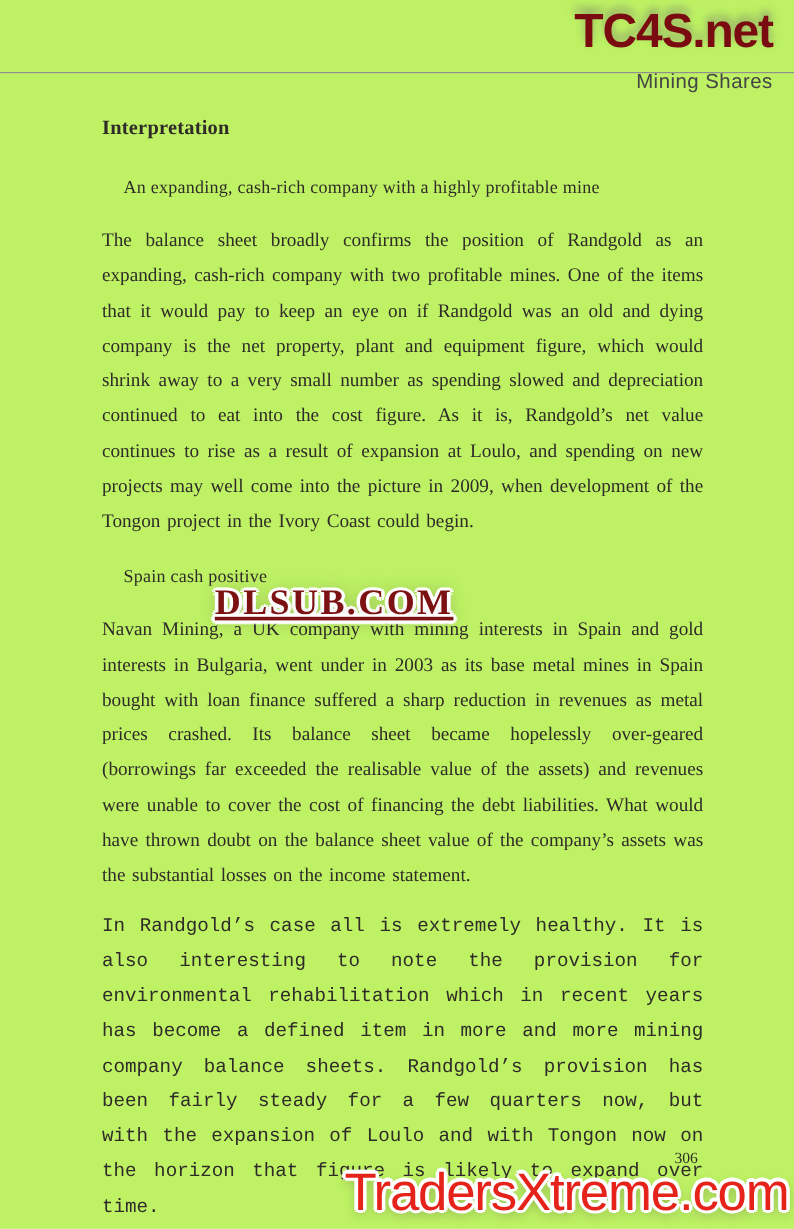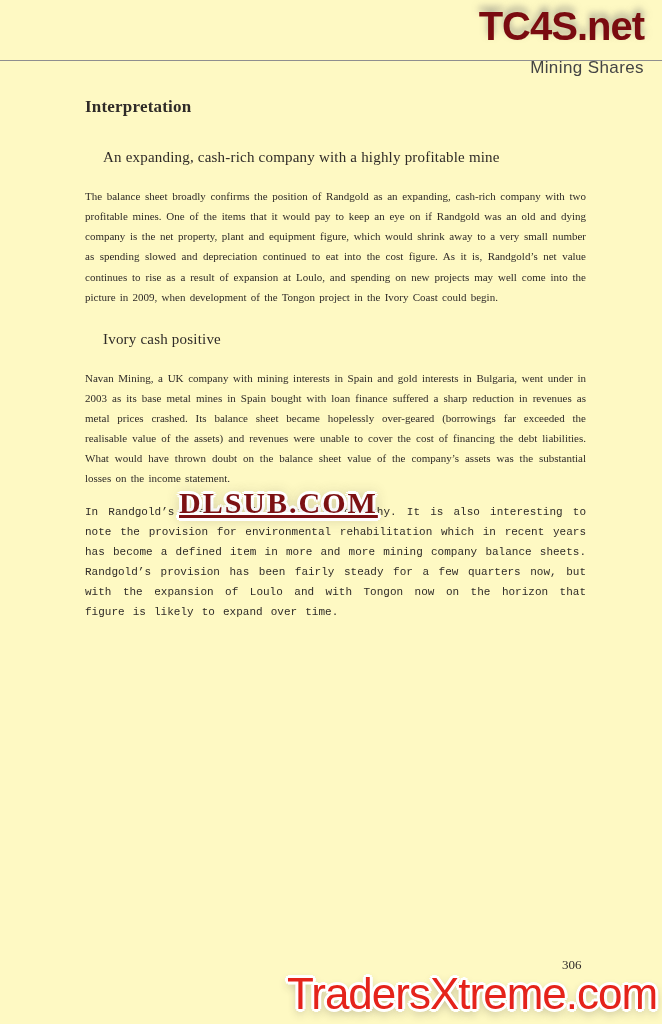--- a/index.html
+++ b/index.html
@@ -7,21 +7,21 @@
   body {
     width: 662px; height: 1024px;
     font-family: "Liberation Serif", serif;
     color: #2f2b28;
     position: relative;
     overflow: hidden;
   }
   .page {
     position: relative;
     width: 662px; height: 1024px;
-    background: #fef9c3;
+    background: #bef264;
   }
   
   .header {
     position: absolute; top: 6px; right: 18px;
     text-align: right;
   }
   .logo {
     font-family: "Liberation Sans", sans-serif;
     font-weight: 700;
     font-size: 40px;
@@ -58,21 +58,21 @@
     font-size: 15px;
     font-weight: 400;
     letter-spacing: 0.2px;
     margin-bottom: 20px;
     margin-left: 18px;
   }
   .sub-title.second {
     margin-top: 24px;
   }
   p.body-para {
-    font-size: 11px;
+    font-size: 16px;
     line-height: 1.83;
     text-align: justify;
     word-spacing: 1.5px;
     margin-bottom: 13px;
   }
   p.last-para { margin-bottom: 0; font-family: Liberation Mono, monospace; }
   
   .wm-center {
     position: absolute;
     top: 486px; left: 179px;
@@ -127,21 +127,21 @@
   </div>
 
   <div class="rule"></div>
 
   <div class="content">
     <div class="section-title">Interpretation</div>
 
     <div class="sub-title">An expanding, cash-rich company with a highly profitable mine</div>
     <p class="body-para">The balance sheet broadly confirms the position of Randgold as an expanding, cash-rich company with two profitable mines. One of the items that it would pay to keep an eye on if Randgold was an old and dying company is the net property, plant and equipment figure, which would shrink away to a very small number as spending slowed and depreciation continued to eat into the cost figure. As it is, Randgold’s net value continues to rise as a result of expansion at Loulo, and spending on new projects may well come into the picture in 2009, when development of the Tongon project in the Ivory Coast could begin.</p>
 
-    <div class="sub-title second">Ivory cash positive</div>
+    <div class="sub-title second">Spain cash positive</div>
 
     <p class="body-para">Navan Mining, a UK company with mining interests in Spain and gold interests in Bulgaria, went under in 2003 as its base metal mines in Spain bought with loan finance suffered a sharp reduction in revenues as metal prices crashed. Its balance sheet became hopelessly over-geared (borrowings far exceeded the realisable value of the assets) and revenues were unable to cover the cost of financing the debt liabilities. What would have thrown doubt on the balance sheet value of the company’s assets was the substantial losses on the income statement.</p>
 
     <p class="body-para last-para">In Randgold’s case all is extremely healthy. It is also interesting to note the provision for environmental rehabilitation which in recent years has become a defined item in more and more mining company balance sheets. Randgold’s provision has been fairly steady for a few quarters now, but with the expansion of Loulo and with Tongon now on the horizon that figure is likely to expand over time.</p>
   </div>
 
   <div class="wm-center">DLSUB.COM</div>
 
   <div class="page-number">306</div>
 

